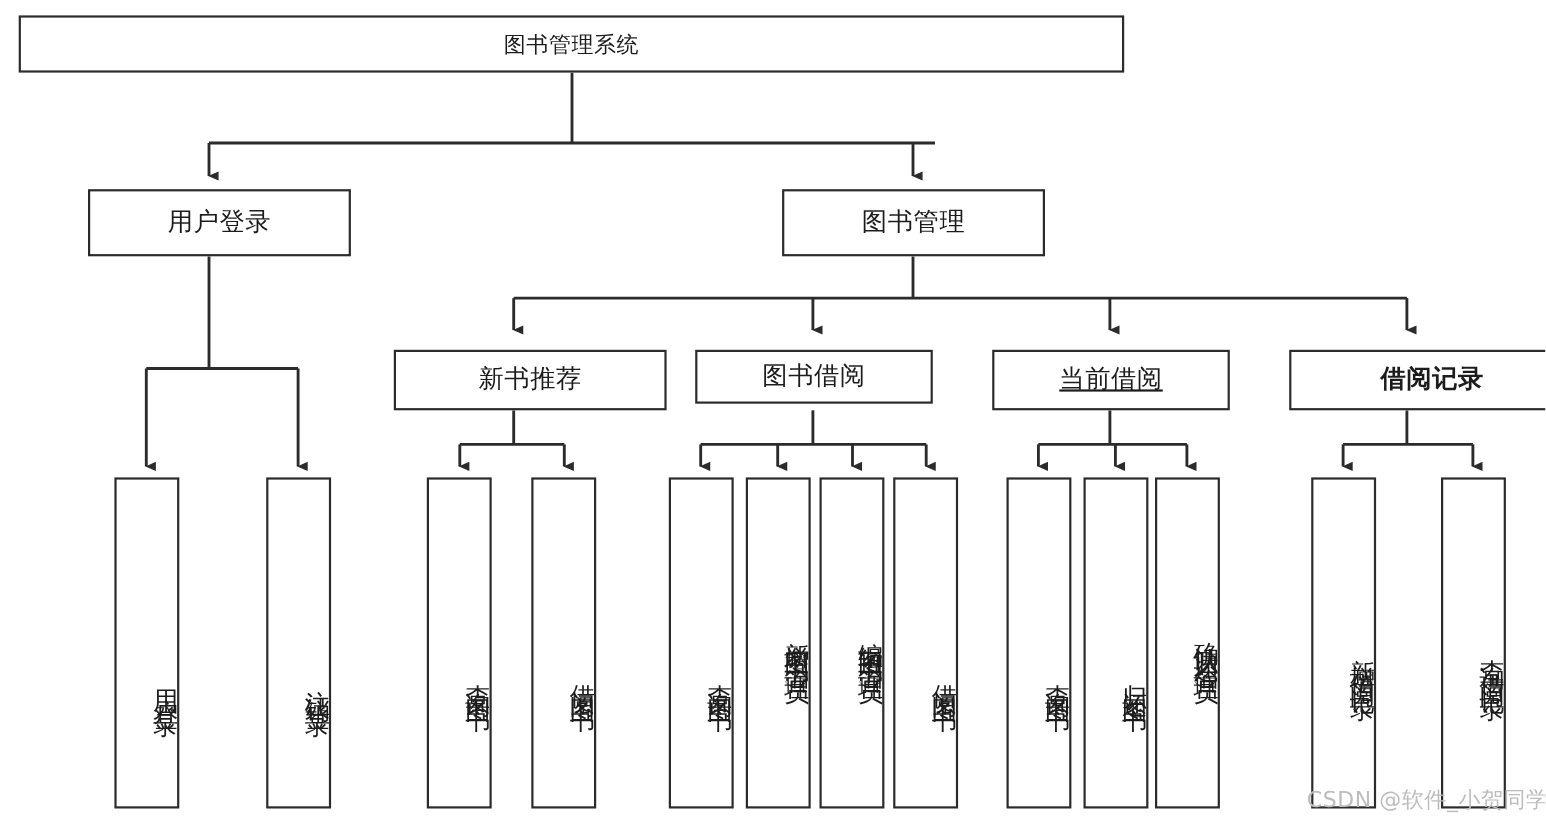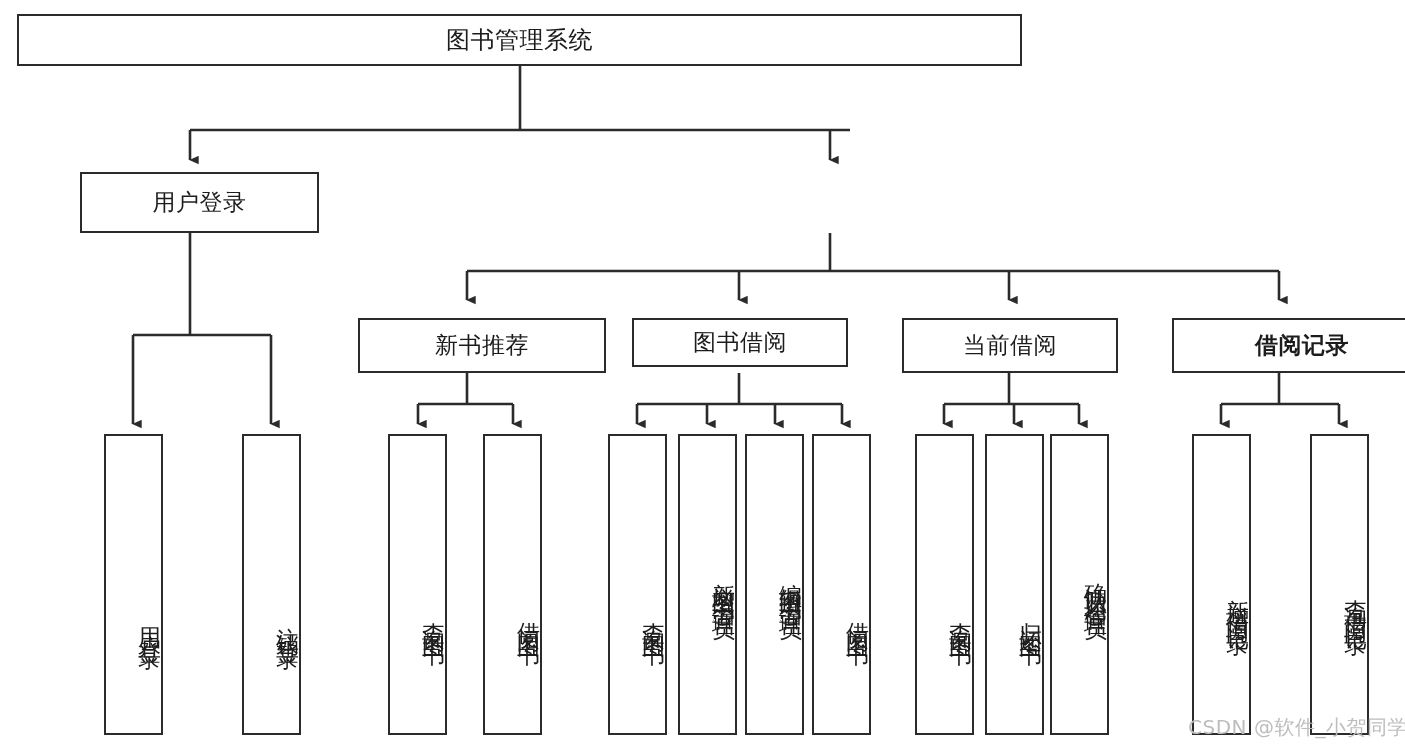--- a/index.html
+++ b/index.html
@@ -35,21 +35,21 @@
     align-items: center;
     justify-content: center;
     color: #1c1c1c;
   }
   .node.horizontal {
     font-size: 23px;
     letter-spacing: 0.5px;
     line-height: 1.1;
   }
   .node.root {
-    font-size: 24px;
+    font-size: 20px;
   }
   .node.vertical {
     writing-mode: vertical-rl;
     text-orientation: upright;
     font-size: 23px;
     letter-spacing: 7px;
     line-height: 1.0;
     align-items: flex-start;
     justify-content: center;
     padding-top: 14px;
@@ -119,24 +119,25 @@
       <path d="M 1279,373 L 1279,404"></path>
       <path d="M 1221,404 L 1339,404"></path>
       <path d="M 1221,404 L 1221,424" marker-end="url(#arrowhead)"></path>
       <path d="M 1339,404 L 1339,424" marker-end="url(#arrowhead)"></path>
     </g>
   </svg>
 
   <div class="node horizontal root" style="left:17px; top:14px; width:1005px; height:52px;">图书管理系统</div>
 
   <div class="node horizontal" style="left:80px; top:172px; width:239px; height:61px;">用户登录</div>
+  <div class="node horizontal" style="left:711px; top:172px; width:239px; height:61px;">图书管理</div>
 
   <div class="node horizontal" style="left:358px; top:318px; width:248px; height:55px;">新书推荐</div>
   <div class="node horizontal" style="left:632px; top:318px; width:216px; height:49px;">图书借阅</div>
-  <div class="node horizontal" style="left:902px; top:318px; width:216px; height:55px;">当前借阅</div>
+  <div class="node horizontal" style="left:902px; top:318px; width:216px; height:55px;text-decoration:underline;">当前借阅</div>
   <div class="node horizontal" style="left:1172px; top:318px; width:260px; height:55px;font-weight:bold;">借阅记录</div>
 
   <div class="node vertical" style="left:104px; top:434px; width:59px; height:301px; padding-top:76px;">用户登录</div>
   <div class="node vertical" style="left:242px; top:434px; width:59px; height:301px; padding-top:76px;">注销登录</div>
 
   <div class="node vertical" style="left:388px; top:434px; width:59px; height:301px; padding-top:66px;">查询图书</div>
   <div class="node vertical" style="left:483px; top:434px; width:59px; height:301px; padding-top:66px;">借阅图书</div>
 
   <div class="node vertical" style="left:608px; top:434px; width:59px; height:301px; padding-top:66px;">查询图书</div>
   <div class="node vertical tall-text" style="left:678px; top:434px; width:59px; height:301px; padding-top:6px;">新增图书（管理员）</div>

